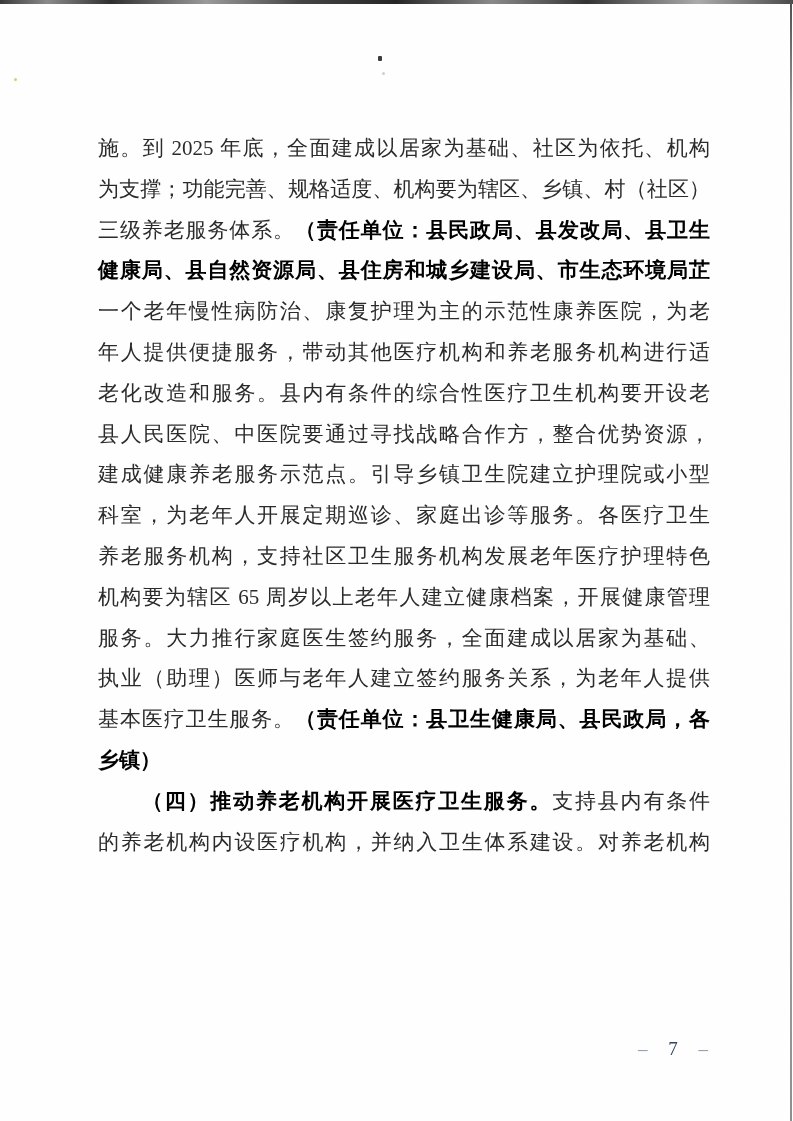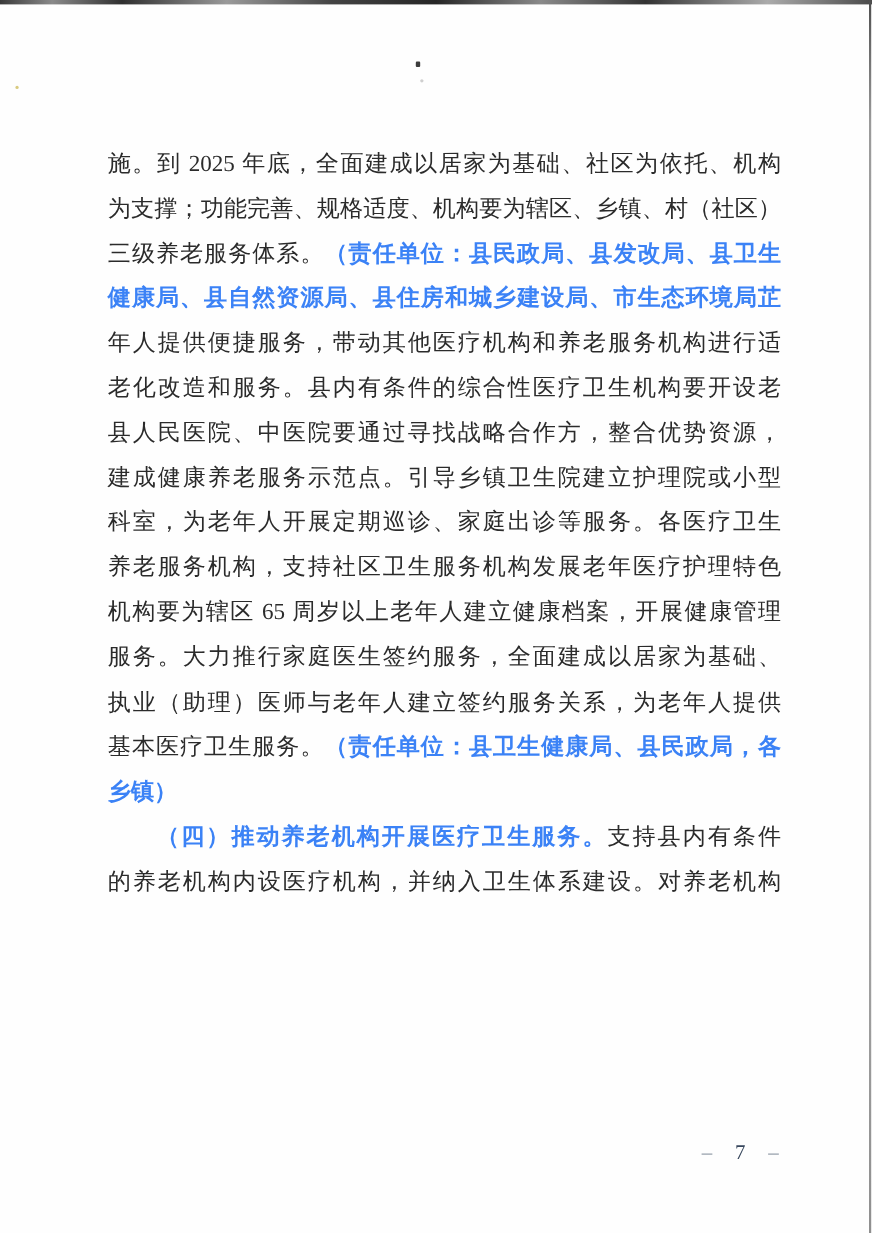--- a/index.html
+++ b/index.html
@@ -24,21 +24,21 @@
   
   .textblock{
     position:absolute;left:98px;top:128px;width:612px;
   }
   .line{
     height:40.8px;line-height:40.8px;font-size:21px;color:#2b2b2b;
     white-space:nowrap;text-align:justify;letter-spacing:0;
   }
   .j{text-align-last:justify;}
   .ind{text-indent:44px;}
-  .b{font-weight:bold;color:#3b82f6;}
+  .b{font-weight:bold;color:#000000;}
   
   .pagenum{
     position:absolute;left:638px;top:1036px;width:70px;height:26px;
     font-size:19px;line-height:26px;display:flex;justify-content:space-between;align-items:center;
   }
   .pagenum .dash{color:#939ca8;font-weight:bold;transform:scaleY(0.8);}
   .pagenum .num{color:#37465c;}
 </style>
 </head>
 <body>
@@ -49,20 +49,21 @@
   <div class="edge-right"></div>
   <div class="speck-dark"></div>
   <div class="speck-faint"></div>
   <div class="speck-yellow"></div>
 
   <div class="textblock">
     <div class="line j"><span class="n">施。到 2025 年底，全面建成以居家为基础、社区为依托、机构</span></div>
     <div class="line j"><span class="n">为支撑；功能完善、规格适度、机构要为辖区、乡镇、村（社区）</span></div>
     <div class="line j"><span class="n">三级养老服务体系。</span><span class="b">（责任单位：县民政局、县发改局、县卫生</span></div>
     <div class="line j"><span class="b">健康局、县自然资源局、县住房和城乡建设局、市生态环境局芷</span></div>
+    <div class="line j"><span class="n">一个老年慢性病防治、康复护理为主的示范性康养医院，为老</span></div>
     <div class="line j"><span class="n">年人提供便捷服务，带动其他医疗机构和养老服务机构进行适</span></div>
     <div class="line j"><span class="n">老化改造和服务。县内有条件的综合性医疗卫生机构要开设老</span></div>
     <div class="line j"><span class="n">县人民医院、中医院要通过寻找战略合作方，整合优势资源，</span></div>
     <div class="line j"><span class="n">建成健康养老服务示范点。引导乡镇卫生院建立护理院或小型</span></div>
     <div class="line j"><span class="n">科室，为老年人开展定期巡诊、家庭出诊等服务。各医疗卫生</span></div>
     <div class="line j"><span class="n">养老服务机构，支持社区卫生服务机构发展老年医疗护理特色</span></div>
     <div class="line j"><span class="n">机构要为辖区 65 周岁以上老年人建立健康档案，开展健康管理</span></div>
     <div class="line j"><span class="n">服务。大力推行家庭医生签约服务，全面建成以居家为基础、</span></div>
     <div class="line j"><span class="n">执业（助理）医师与老年人建立签约服务关系，为老年人提供</span></div>
     <div class="line j"><span class="n">基本医疗卫生服务。</span><span class="b">（责任单位：县卫生健康局、县民政局，各</span></div>

